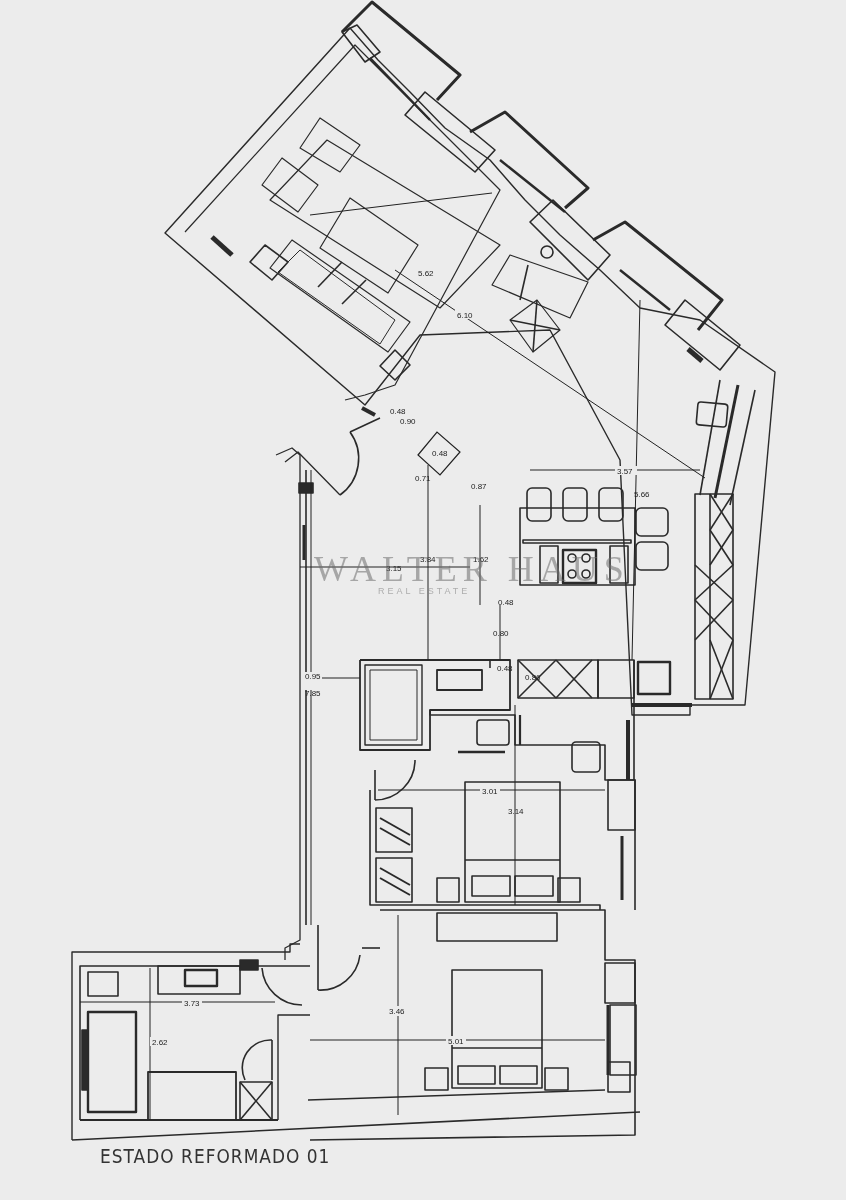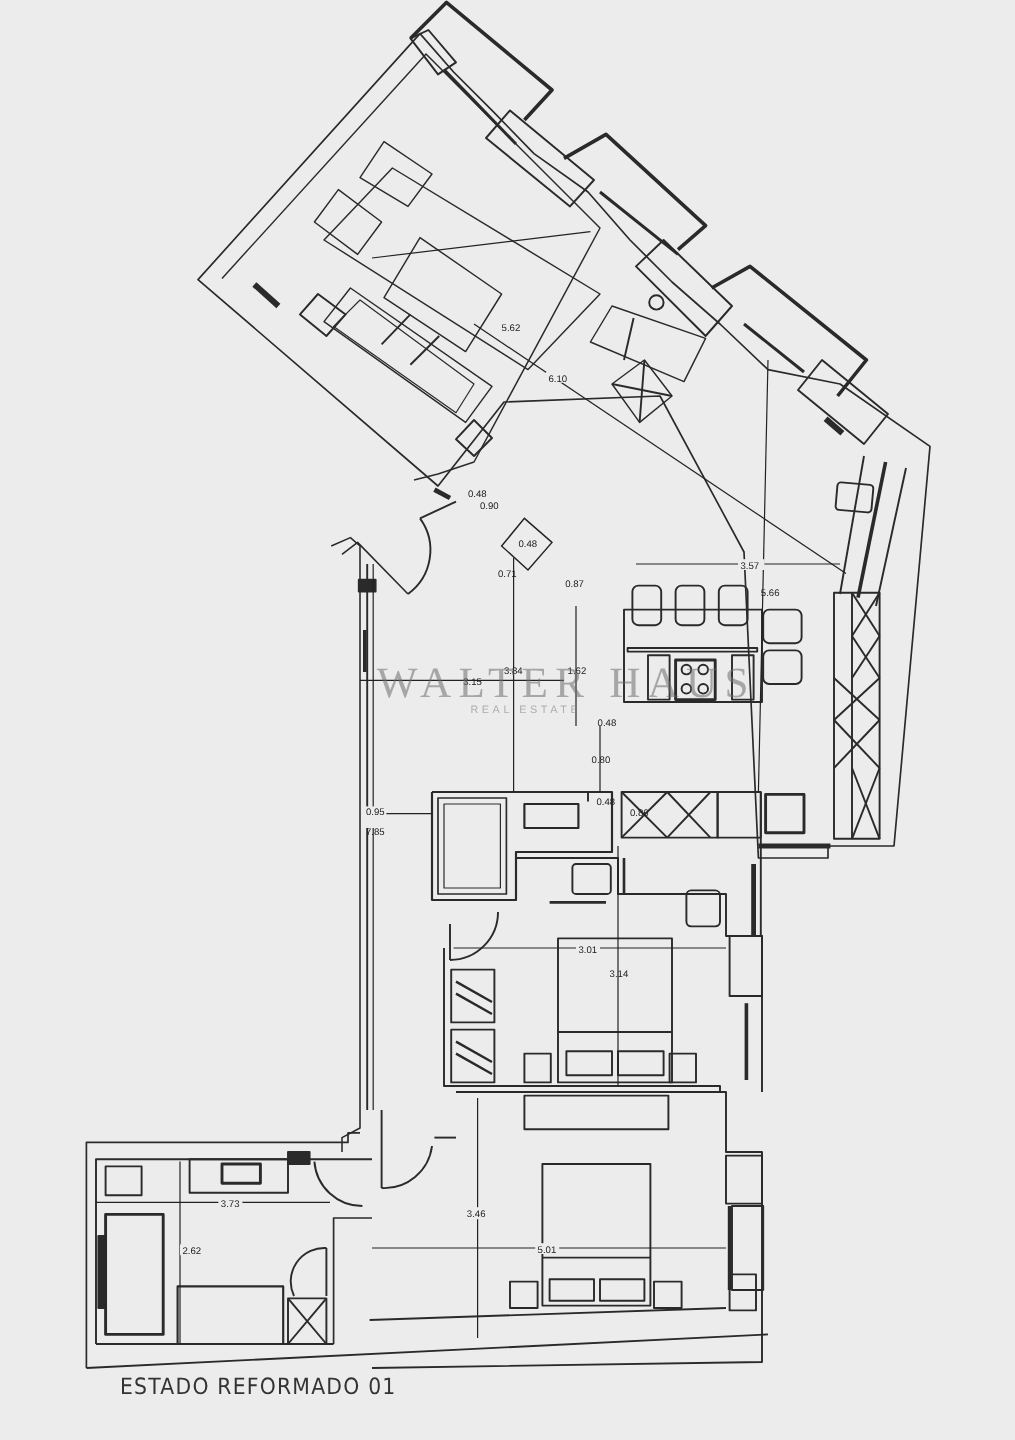--- a/index.html
+++ b/index.html
@@ -1,21 +1,21 @@
 <!DOCTYPE html>
 <html><head>
 <meta charset="utf-8">
 <style>
   html, body { margin: 0; padding: 0; background: #ececec; }
   body { width: 846px; height: 1200px; position: relative; overflow: hidden; font-family: "Liberation Sans", sans-serif; }
   #plan { position: absolute; left: 0; top: 0; width: 846px; height: 1200px; }
   .dim { font-family: "Liberation Sans", sans-serif; font-size: 8px; fill: #222; }
   .dimbg { fill: #ececec; }
   .wm { position: absolute; left: 314px; top: 548px; font-family: Liberation Serif, serif; font-size: 36px; letter-spacing: 6px; color: rgba(110,110,110,0.55); white-space: nowrap; }
-  .wm-sub { position: absolute; left: 392px; top: 586px; font-family: "Liberation Sans", sans-serif; font-size: 9px; letter-spacing: 3px; color: rgba(130,130,130,0.6); white-space: nowrap; }
+  .wm-sub { position: absolute; left: 378px; top: 586px; font-family: "Liberation Sans", sans-serif; font-size: 9px; letter-spacing: 3px; color: rgba(130,130,130,0.6); white-space: nowrap; }
   .caption { position: absolute; left: 100px; top: 1146px; font-family: "DejaVu Sans", sans-serif; font-size: 17px; letter-spacing: 1px; color: #333; transform: scaleY(1.1); white-space: nowrap; }
 </style>
 </head>
 <body>
 
 <svg id="plan" viewBox="0 0 846 1200" xmlns="http://www.w3.org/2000/svg">
   <g fill="none" stroke="#2a2a2a" stroke-width="1.6" stroke-linejoin="round">
 
     <g>
 

